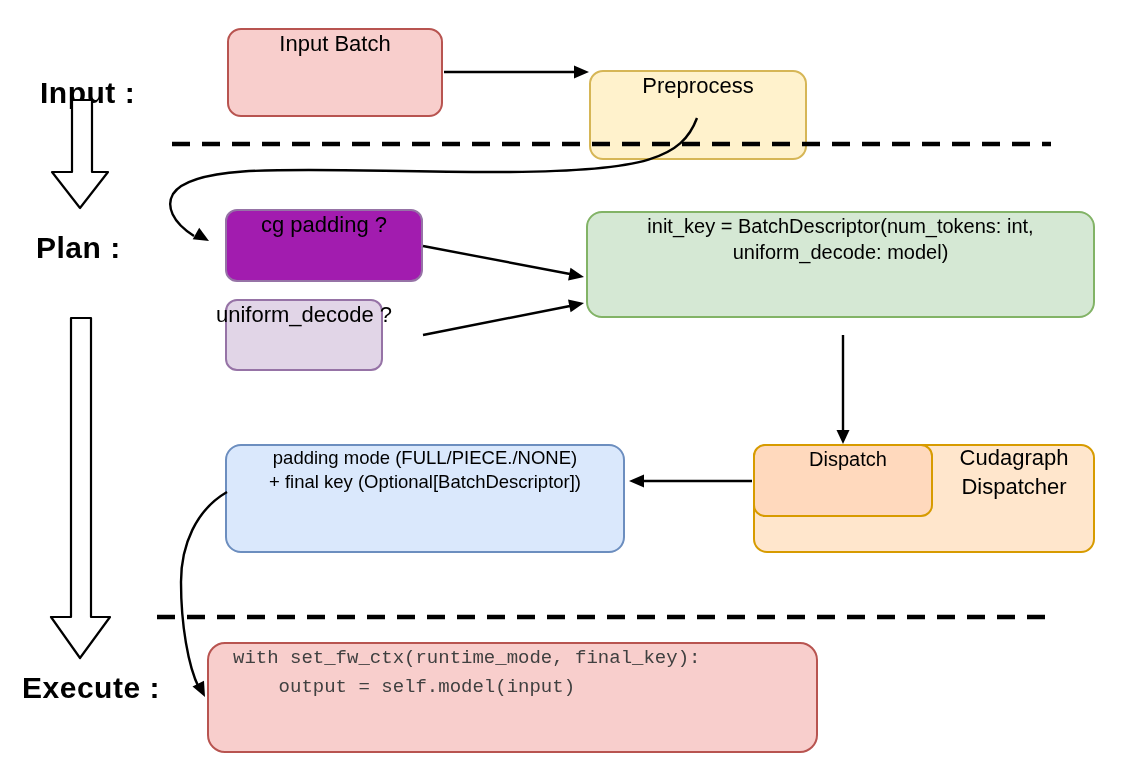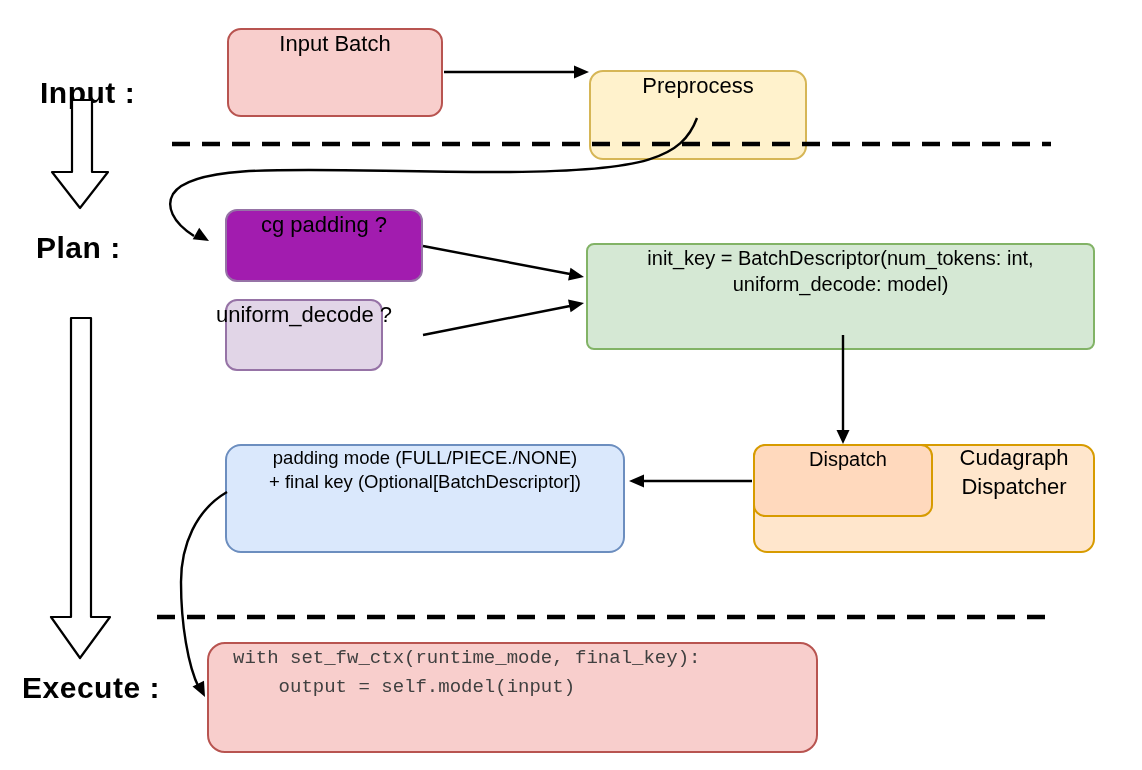--- a/index.html
+++ b/index.html
@@ -12,21 +12,21 @@
   .node{
     position:absolute;display:flex;flex-direction:column;align-items:center;
     box-sizing:border-box;text-align:center;line-height:1.3;
   }
   .node .ln{white-space:pre;}
   
   .input-batch{left:227px;top:28px;width:216px;height:89px;background:#f8cecc;border:2px solid #b85450;border-radius:14px;font-size:22px;}
   .preprocess{left:589px;top:27px;width:218px;height:90px;background:#fff2cc;border:2px solid #d6b656;border-radius:14px;font-size:22px;margin-top:43px;}
   .cg-padding{left:225px;top:209px;width:198px;height:73px;background:#a21caf;border:2px solid #9673a6;border-radius:12px;font-size:22px;}
   .uniform-decode{left:225px;top:299px;width:158px;height:72px;background:#e1d5e7;border:2px solid #9673a6;border-radius:12px;font-size:22px;}
-  .init-key{left:586px;top:243px;width:509px;height:107px;background:#d5e8d4;border:2px solid #82b366;border-radius:8px;font-size:20px;}
+  .init-key{left:586px;top:211px;width:509px;height:107px;background:#d5e8d4;border:2px solid #82b366;border-radius:16px;font-size:20px;}
   .runtime-mode{left:225px;top:444px;width:400px;height:109px;background:#dae8fc;border:2px solid #6c8ebf;border-radius:16px;font-size:18.5px;}
   .dispatcher-outer{left:753px;top:444px;width:342px;height:109px;background:#ffe6cc;border:2px solid #d79b00;border-radius:14px;}
   .dispatch-inner{left:753px;top:444px;width:180px;height:73px;background:#ffd9bd;border:2px solid #d79b00;border-radius:12px;font-size:20px;padding-left:10px;}
   .cudagraph-label{left:933px;top:444px;width:162px;height:88px;font-size:22px;background:transparent;border:none;}
   .execute-code{
     left:207px;top:642px;width:611px;height:111px;background:#f8cecc;border:2.5px solid #b85450;border-radius:18px;
     font-family:"Liberation Mono","DejaVu Sans Mono",monospace;font-size:19px;color:#404040;
     align-items:flex-start;padding-left:24px;line-height:29px;text-align:left;
   }
 </style>

